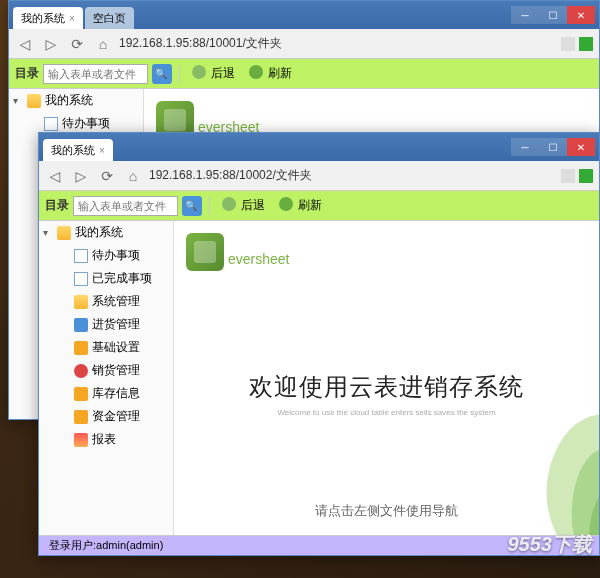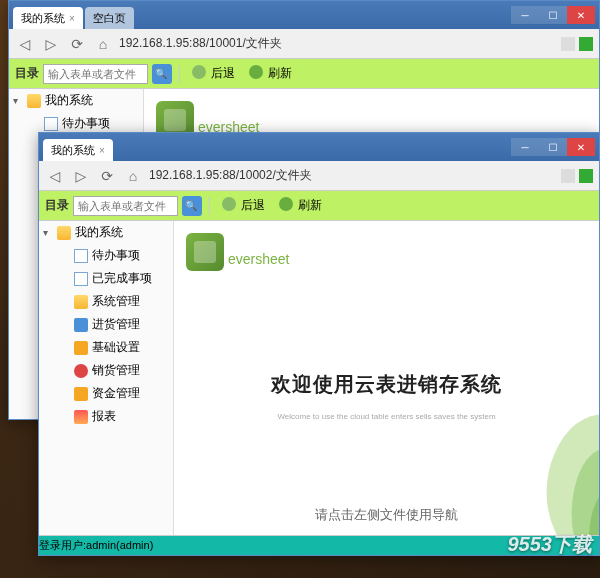--- a/index.html
+++ b/index.html
@@ -42,28 +42,28 @@
 .folder-icon { background: linear-gradient(#ffd86b, #f7b733); border-radius: 2px; }
 .page-icon { background: #fff; border: 1px solid #7aa7d4; }
 
 .main-content { flex: 1; background: #fff; position: relative; padding: 12px; overflow: hidden; }
 .logo-area { display: flex; align-items: center; gap: 4px; }
 .logo-sq { width: 38px; height: 38px; background: linear-gradient(135deg, #7cb342, #558b2f); border-radius: 6px; position: relative; }
 .logo-sq::after { content: ''; position: absolute; inset: 8px; background: rgba(255,255,255,0.3); border-radius: 3px; }
 .logo-text { font-size: 14px; color: #7cb342; margin-top: 13px; }
 
 .welcome-area { position: absolute; left: 0; right: 0; top: 150px; text-align: center; }
-.welcome-title { font-size: 20px; font-weight: bold; color: #222; letter-spacing: 1px; }
-.welcome-sub { font-size: 8px; color: #aaa; margin-top: 14px; text-align: center; }
+.welcome-title { font-size: 24px; font-weight: normal; color: #222; letter-spacing: 1px; }
+.welcome-sub { font-size: 8px; color: #aaa; margin-top: 5px; text-align: center; }
 .welcome-hint { font-size: 13px; color: #666; margin-top: 85px; font-family: Liberation Mono, monospace; }
 
 .green-swirl { position: absolute; right: -40px; bottom: -40px; width: 220px; height: 220px; pointer-events: none; }
 .green-swirl svg { width: 100%; height: 100%; }
 
-.statusbar { position: absolute; bottom: 0; left: 0; right: 0; height: 20px; background: #14b8a6; border-top: 1px solid #ccc; font-size: 11px; padding: 2px 0; display: flex; align-items: center; }
+.statusbar { position: absolute; bottom: 0; left: 0; right: 0; height: 20px; background: #c4b5fd; border-top: 1px solid #ccc; font-size: 11px; padding: 2px 10px; display: flex; align-items: center; }
 
 .watermark { position: absolute; right: 8px; bottom: 20px; font-size: 20px; font-weight: bold; color: rgba(255,255,255,0.85); font-style: italic; text-shadow: 0 1px 3px rgba(0,0,0,0.5); }
 
 .ic-back { background: #8b6; border-radius: 50%; }
 .ic-refresh { background: #6aad3f; border-radius: 50%; }
 .ic-red { background: #d44; border-radius: 50%; }
 .ic-orange { background: #f5a623; border-radius: 2px; }
 .ic-blue { background: #4a90d9; border-radius: 2px; }
 .ic-chart { background: linear-gradient(#f55, #fa5); border-radius: 2px; }
 </style>
@@ -198,20 +198,24 @@
       <div class="tree-node tree-child">
         <span class="tree-icon ic-orange" style="width:14px;height:14px"></span>
         <span>基础设置</span>
       </div>
       <div class="tree-node tree-child">
         <span class="tree-icon ic-red" style="width:14px;height:14px"></span>
         <span>销货管理</span>
       </div>
       <div class="tree-node tree-child">
         <span class="tree-icon ic-orange" style="width:14px;height:14px"></span>
+        <span>库存信息</span>
+      </div>
+      <div class="tree-node tree-child">
+        <span class="tree-icon ic-orange" style="width:14px;height:14px"></span>
         <span>资金管理</span>
       </div>
       <div class="tree-node tree-child">
         <span class="tree-icon ic-chart" style="width:14px;height:14px"></span>
         <span>报表</span>
       </div>
     </div>
     <div class="main-content">
       <div class="logo-area">
         <div class="logo-sq"></div>

